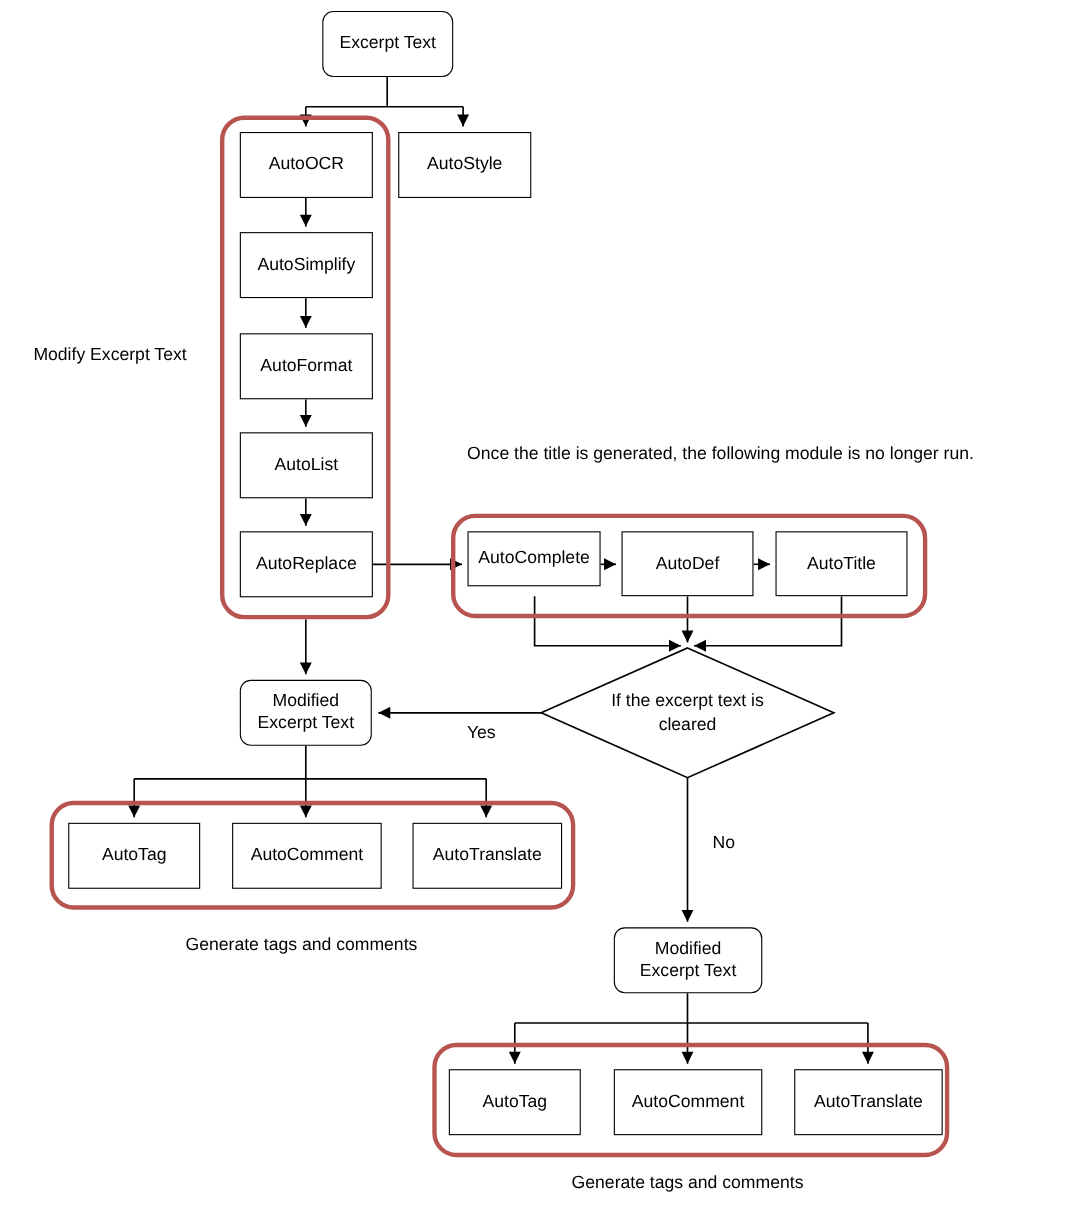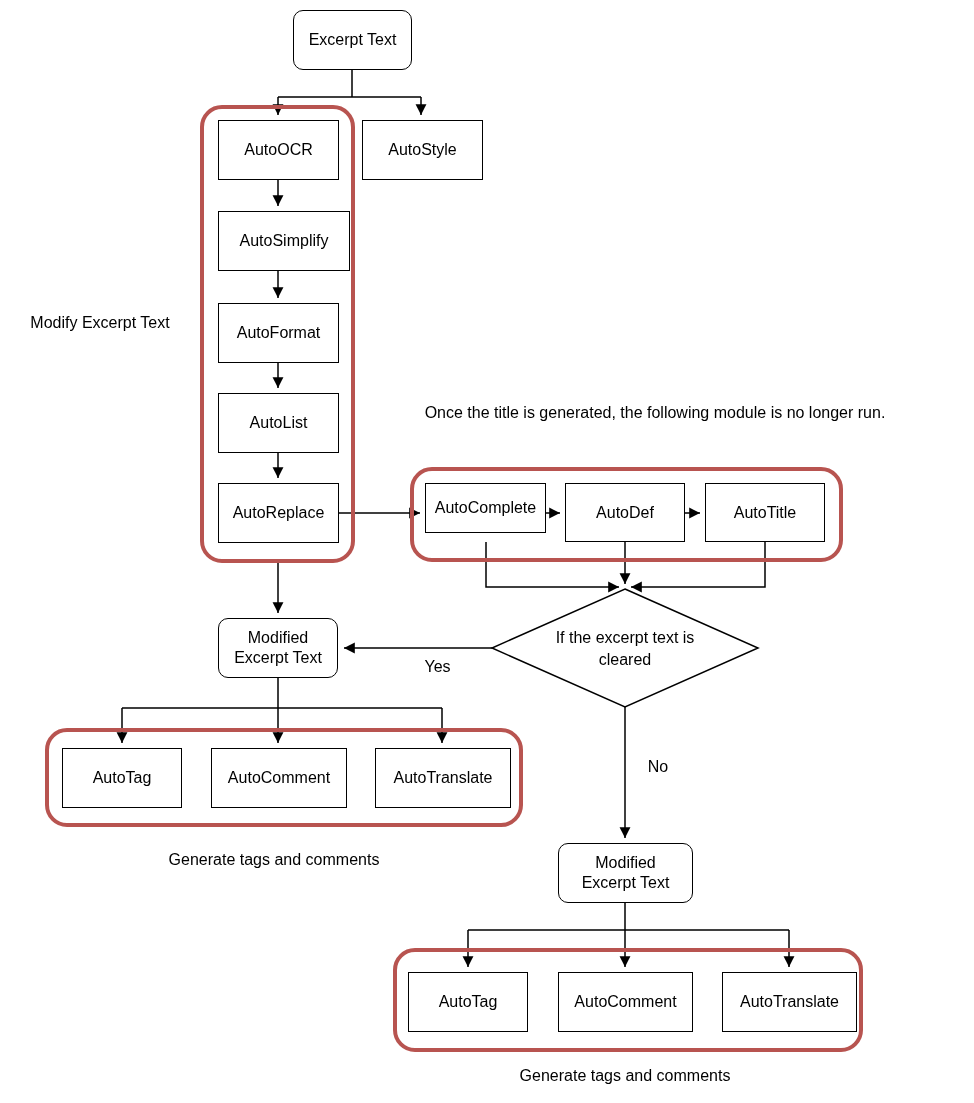--- a/index.html
+++ b/index.html
@@ -109,21 +109,21 @@
   </svg>
 
   <div class="group" style="left:200px; top:105px; width:155px; height:458px;"></div>
   <div class="group" style="left:410px; top:467px; width:433px; height:95px;"></div>
   <div class="group" style="left:45px; top:728px; width:478px; height:99px;"></div>
   <div class="group" style="left:393px; top:948px; width:470px; height:104px;"></div>
 
   <div class="node rounded" style="left:293px; top:10px; width:119px; height:60px;">Excerpt Text</div>
 
   <div class="node" style="left:218px; top:120px; width:121px; height:60px;">AutoOCR</div>
-  <div class="node" style="left:218px; top:211px; width:132px; height:60px;">AutoSimplify</div>
+  <div class="node" style="left:218px; top:211px; width:121px; height:60px;">AutoSimplify</div>
   <div class="node" style="left:218px; top:303px; width:121px; height:60px;">AutoFormat</div>
   <div class="node" style="left:218px; top:393px; width:121px; height:60px;">AutoList</div>
   <div class="node" style="left:218px; top:483px; width:121px; height:60px;">AutoReplace</div>
 
   <div class="node" style="left:362px; top:120px; width:121px; height:60px;">AutoStyle</div>
 
   <div class="node" style="left:425px; top:483px; width:121px; height:50px;">AutoComplete</div>
   <div class="node" style="left:565px; top:483px; width:120px; height:59px;">AutoDef</div>
   <div class="node" style="left:705px; top:483px; width:120px; height:59px;">AutoTitle</div>
 

